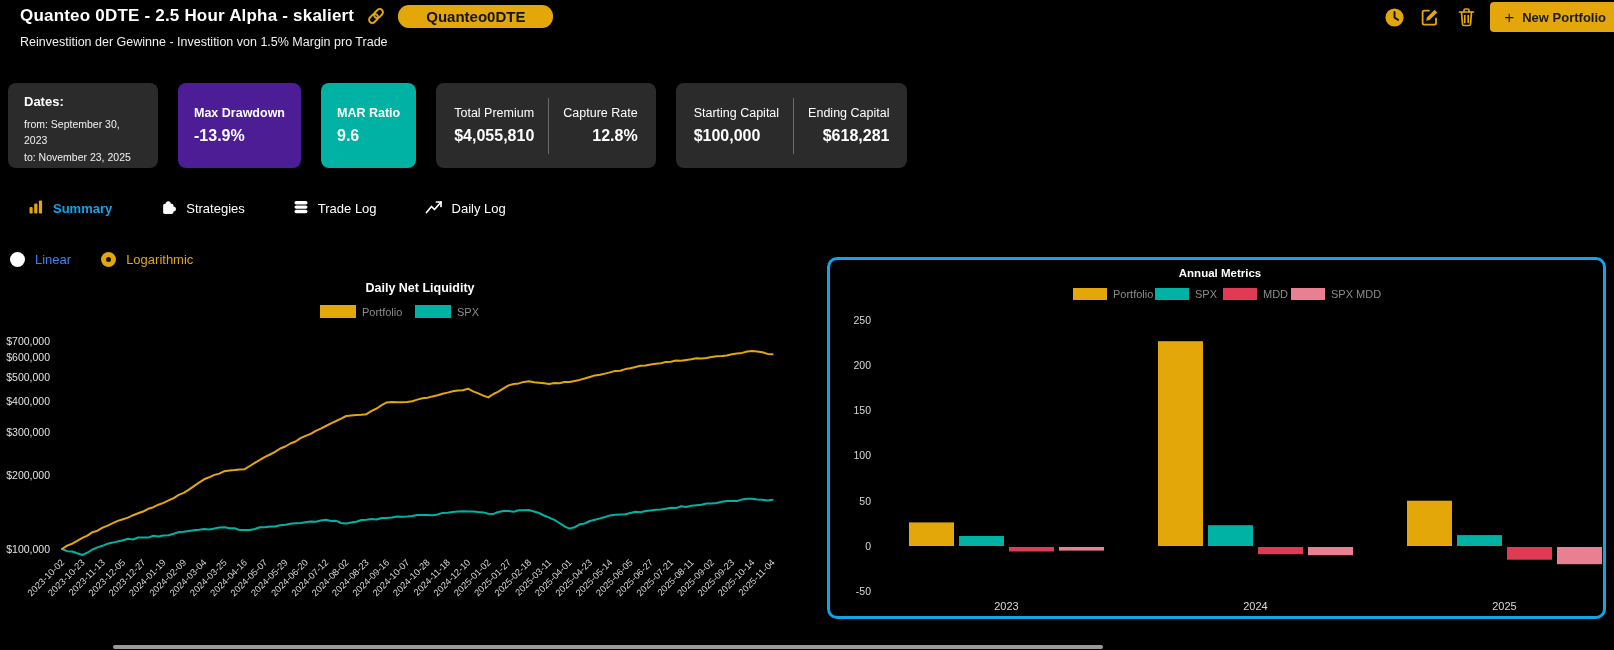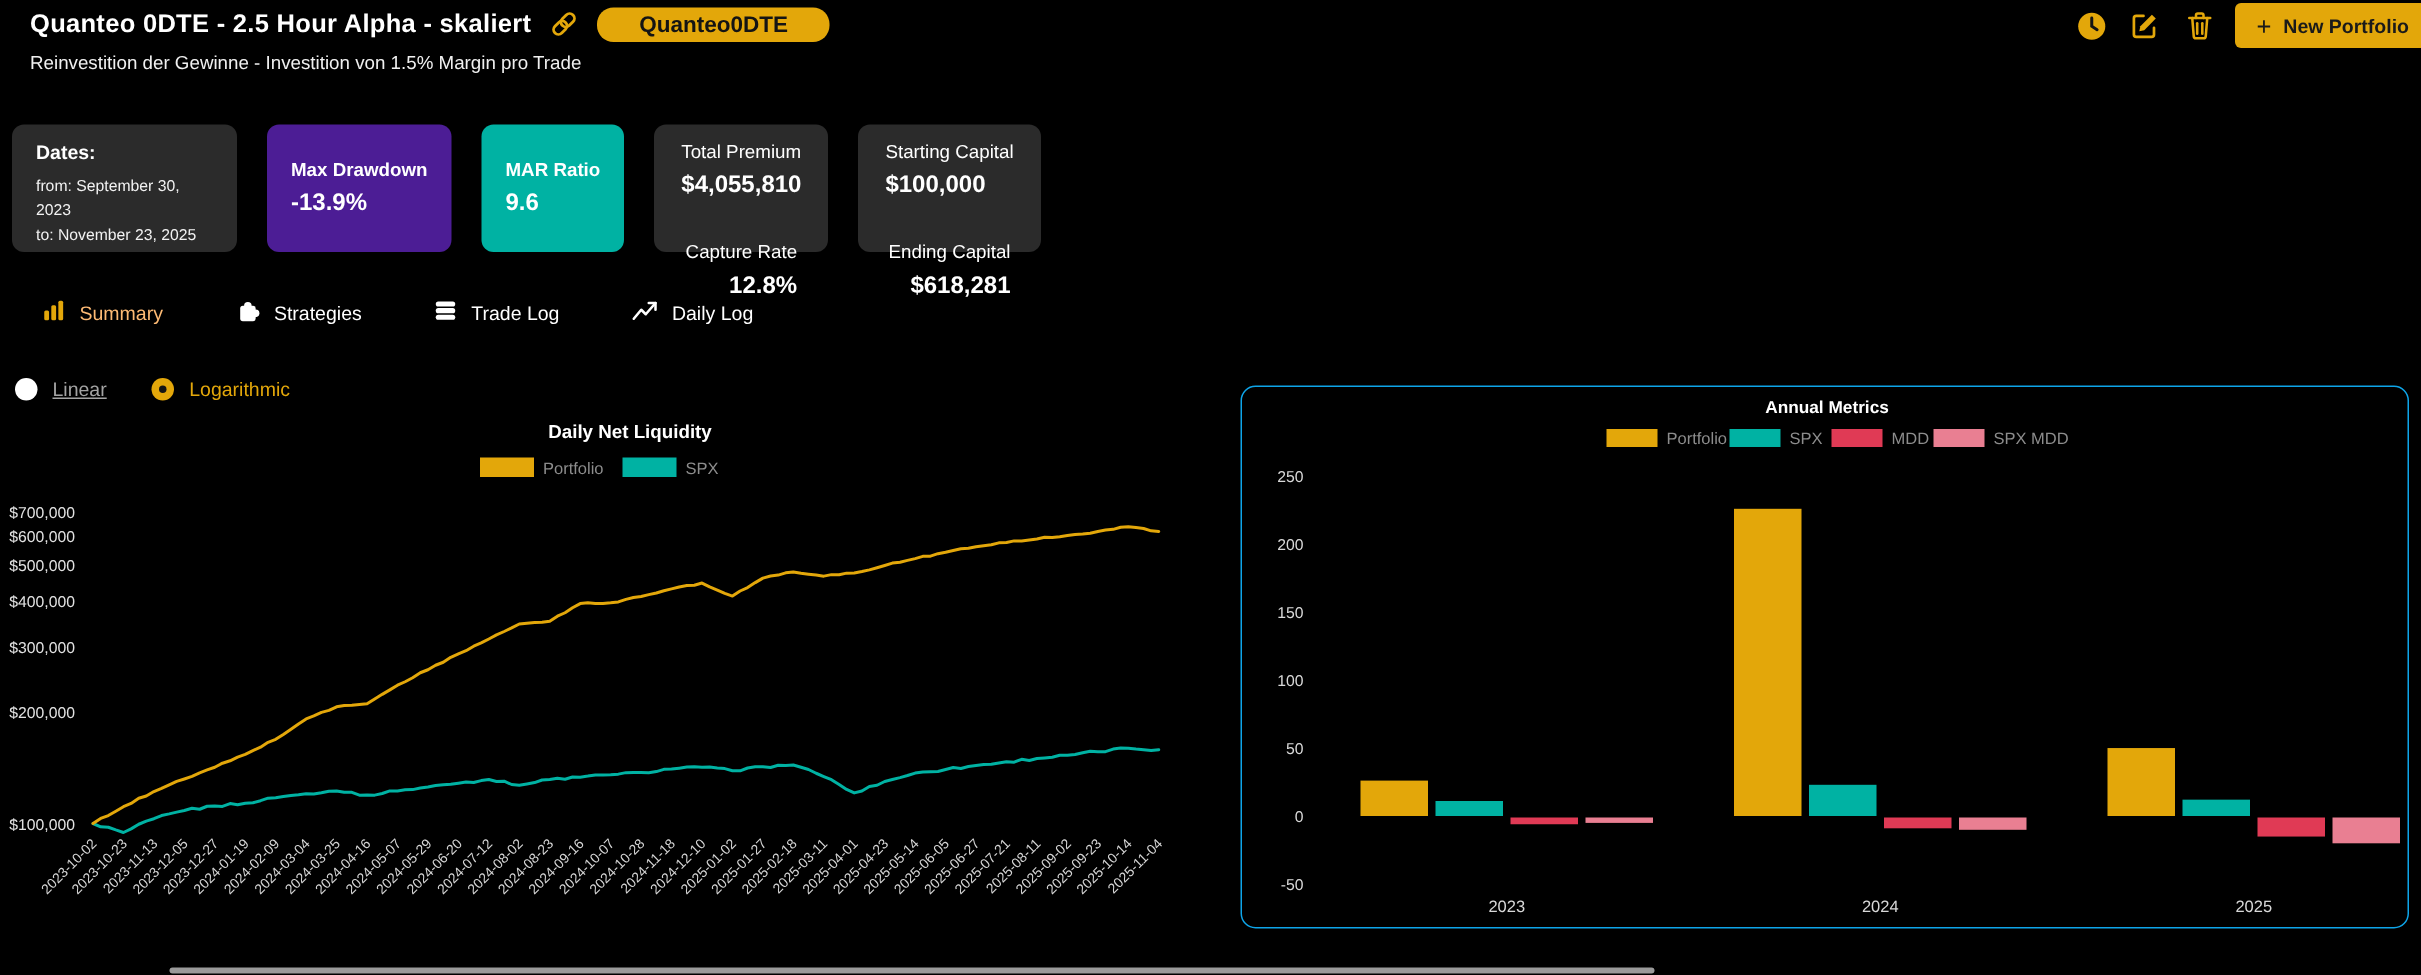--- a/index.html
+++ b/index.html
@@ -24,40 +24,40 @@
   .new-portfolio .plus{font-size:17px;font-weight:400;line-height:1;}
   
   .stats-row{position:absolute;left:8px;top:83px;display:flex;gap:20px;height:85px;}
   .stat-card{border-radius:8px;padding:11px 16px;box-sizing:border-box;height:85px;}
   .dates-card{background:#2b2b2b;width:150px;}
   .dates-label{font-size:13px;font-weight:600;margin-bottom:7px;}
   .dates-line{font-size:10.5px;color:#f2f2f2;line-height:1.55;}
   .metric-card{display:flex;flex-direction:column;justify-content:center;gap:7px;min-width:64px;}
   .metric-label{font-size:12.5px;font-weight:600;white-space:nowrap;}
   .metric-value{font-size:16px;font-weight:700;white-space:nowrap;}
-  .pair-card{background:#2b2b2b;display:flex;align-items:center;gap:14px;padding:11px 18px;flex-direction:column;}
+  .pair-card{background:#2b2b2b;display:flex;align-items:center;gap:14px;padding:11px 18px;}
   .pair-col{display:flex;flex-direction:column;justify-content:center;gap:7px;}
   .pair-col.right{text-align:right;}
   .pair-divider{width:1px;height:56px;background:#6b6b6b;}
   .pair-label{font-size:12.5px;color:#fff;white-space:nowrap;}
   .pair-value{font-size:16px;font-weight:700;white-space:nowrap;}
   
   .tabs{position:absolute;left:28px;top:198px;display:flex;gap:48px;align-items:center;}
   .tab{display:flex;align-items:center;gap:9px;font-size:13px;color:#fff;cursor:pointer;}
-  .tab.active{color:#fdba74;font-weight:400;}
+  .tab.active{color:#0ea5e9;font-weight:700;}
   
   .scale-toggle{position:absolute;left:10px;top:252px;display:flex;gap:30px;align-items:center;}
   .radio-opt{display:flex;align-items:center;gap:10px;font-size:13px;cursor:pointer;}
   .radio-circle{width:15px;height:15px;border-radius:50%;display:flex;
                 align-items:center;justify-content:center;}
   .radio-dot{width:5px;height:5px;border-radius:50%;background:#141414;}
   
   .left-chart-wrap{position:absolute;left:0;top:272px;width:806px;height:378px;}
   .right-panel{position:absolute;left:827px;top:257px;width:779px;height:362px;
-               border:1px solid #0ea5e9;border-radius:10px;box-sizing:border-box;}
+               border:3px solid #0ea5e9;border-radius:10px;box-sizing:border-box;}
   .scrollbar{position:absolute;left:113px;top:645px;width:990px;height:4px;
              background:#9a9a9a;border-radius:2px;cursor:pointer;}
   svg text{font-family:"Liberation Sans",sans-serif;}
 </style>
 </head>
 <body>
 
 <div class="header">
   <div class="title-row">
     <span class="page-title">Quanteo 0DTE - 2.5 Hour Alpha - skaliert</span>
@@ -175,21 +175,21 @@
     <path d="M1.5 13.5 L6.5 7.5 L9.5 10.5 L16 3"></path>
           <path d="M11.5 3 H16 V7.5"></path>
         </svg></span>
                  <span>Daily Log</span>
     </div>
   </div>
 
 <div class="scale-toggle" id="scale-toggle">
     <div class="radio-opt">
       <span class="radio-circle" style="background: rgb(255, 255, 255);"></span>
-      <span style="color: #a3a3a3; text-decoration: underline;">Linear</span>
+      <span style="color: #3b82f6;">Linear</span>
     </div>
     <div class="radio-opt">
       <span class="radio-circle" style="background: rgb(227, 167, 10);">
         <span class="radio-dot"></span>
       </span>
       <span style="color: rgb(227, 167, 10);">Logarithmic</span>
     </div>
   </div>
 
 <div class="left-chart-wrap">

